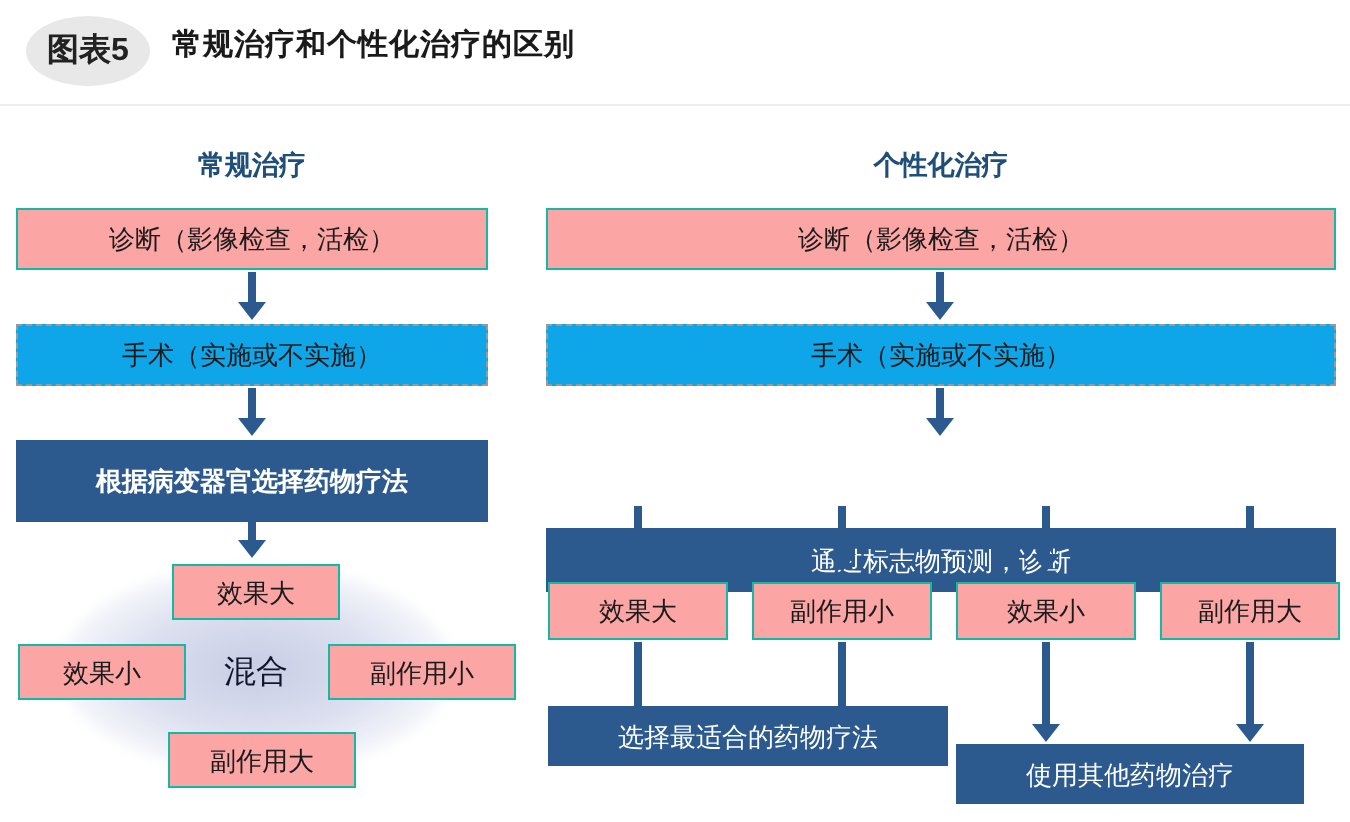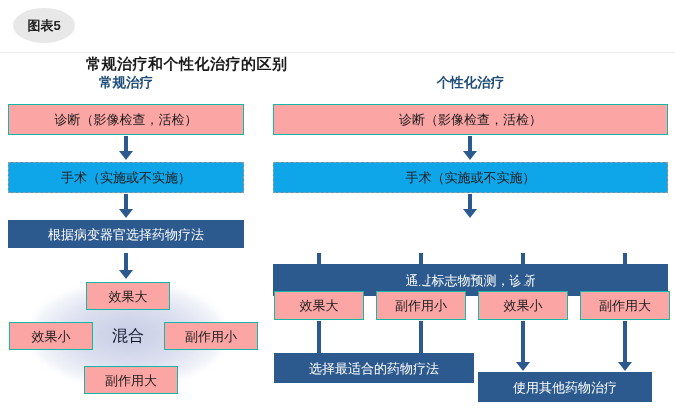--- a/index.html
+++ b/index.html
@@ -30,35 +30,34 @@
   }
   .hdr-badge-label {
     position: absolute;
     left: 13px;
     top: 8px;
     width: 62px;
     height: 35px;
     display: flex;
     align-items: center;
     justify-content: center;
-    font-size: 13px;
+    font-size: 16px;
     font-weight: bold;
     color: #222222;
     letter-spacing: 0px;
   }
   .hdr-title {
     position: absolute;
     left: 86px;
     top: 13px;
     font-size: 15px;
     font-weight: bold;
     color: #1a1a1a;
     letter-spacing: 0.5px;
     white-space: nowrap;
-    margin-top: 42px;
   }
   .hdr-rule {
     position: absolute;
     left: 0px;
     top: 52px;
     width: 675px;
     height: 1px;
     background: #ededed;
   }
 
@@ -163,21 +162,21 @@
     <div class="head"></div>
   </div>
 
   <div class="box box-dashed" style="left:8px; top:162px; width:236px; height:31px;">手术（实施或不实施）</div>
 
   <div class="arrow" style="left:119px; top:194px; width:14px; height:24px;">
     <div class="stem" style="height:15px;"></div>
     <div class="head"></div>
   </div>
 
-  <div class="box box-filled" style="left:8px; top:220px; width:236px; height:28px;">根据病变器官选择药物疗法</div>
+  <div class="box box-filled" style="left:8px; top:220px; width:236px; height:41px;font-weight:bold;">根据病变器官选择药物疗法</div>
 
   <div class="arrow" style="left:119px; top:253px; width:14px; height:26px;">
     <div class="stem" style="height:17px;"></div>
     <div class="head"></div>
   </div>
 
   <div class="glow" style="left:30px; top:283px; width:196px; height:103px;"></div>
 
   <div class="box box-outline" style="left:86px; top:282px; width:84px; height:28px;">效果大</div>
 

